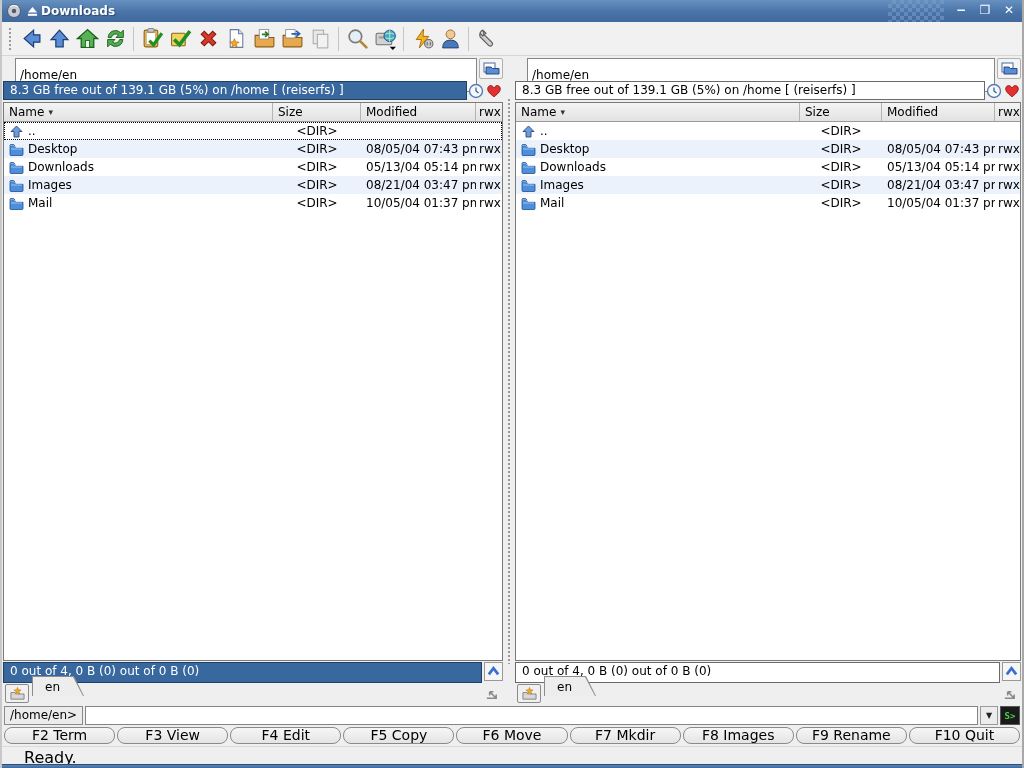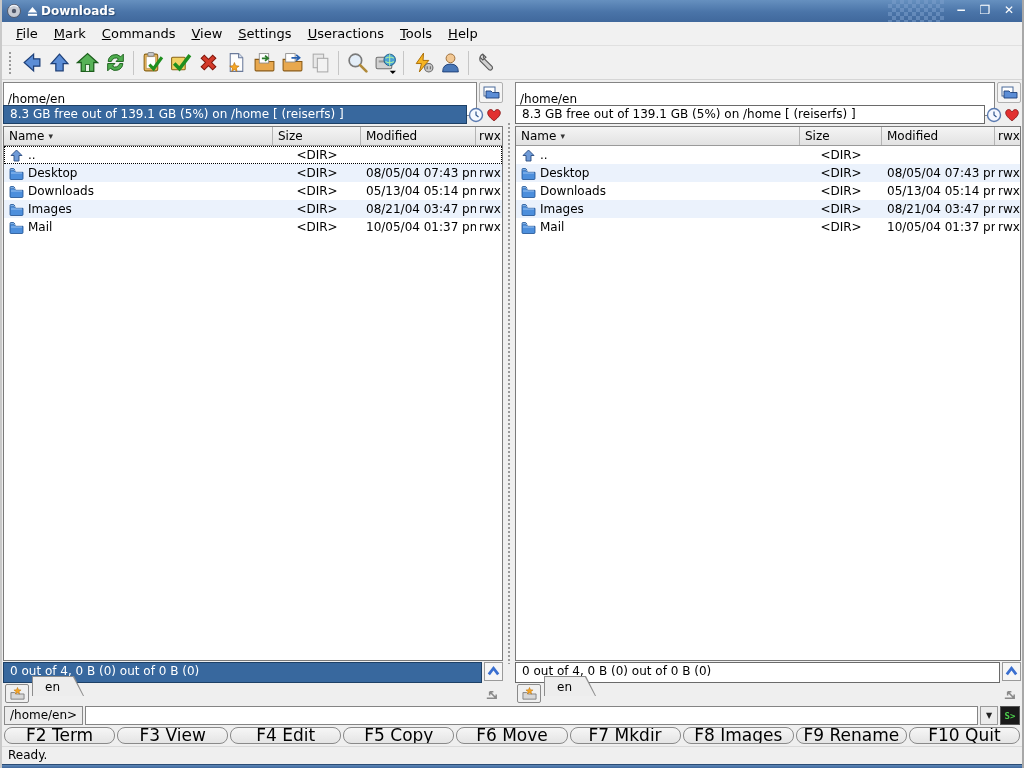--- a/index.html
+++ b/index.html
@@ -30,21 +30,21 @@
 
   
   .main { flex:1 1 auto; display:flex; padding:2px 1px 0 1px; background:#efefef; min-height:0; }
   .panel { display:flex; flex-direction:column; min-width:0; }
   .panel.left { flex:0 0 500px; }
   .panel.right { flex:1 1 auto; }
   .splitter { flex:0 0 12px; background:#efefef; display:flex; align-items:stretch; justify-content:center; }
   .splitter .dots { width:5px; background-image:radial-gradient(#9a9a9a 1px, transparent 1.2px); background-size:4px 4px; margin:40px 0; }
 
   .pathrow { display:flex; height:21px; flex:0 0 21px; margin-bottom:2px; gap:2px; }
-  .pathinput { flex:1; height:21px; border:1px solid #848484; background:#fff; font:12px "DejaVu Sans",sans-serif; padding:16px 4px; }
+  .pathinput { flex:1; height:21px; border:1px solid #848484; background:#fff; font:12px "DejaVu Sans",sans-serif; padding:16px 4px;margin-left:12px; }
   .dirbtn { width:24px; height:21px; border:1px solid #b0b0b0; border-radius:2px; background:#f4f4f4; display:flex; align-items:center; justify-content:center; }
 
   .mediabar-row { display:flex; height:19px; flex:0 0 19px; margin-bottom:2px; gap:0; align-items:center; }
   .mediabar { flex:1; height:19px; line-height:17px; padding:0 6px; border:1px solid #6a6a6a; white-space:nowrap; overflow:hidden; }
   .mediabar.active { background:#38689e; border-color:#1d4066; color:#fff; }
   .mediabar.inactive { background:#fff; color:#000; }
   .mini-btn { width:18px; height:17px; display:flex; align-items:center; justify-content:center; }
 
   .list { flex:1 1 auto; border:1px solid #7a7a7a; background:#fff; display:flex; flex-direction:column; overflow:hidden; min-height:0; }
   .lheader { display:flex; height:19px; flex:0 0 19px; background:#ececec; border-bottom:1px solid #9a9a9a; font-size:12px; }
@@ -79,24 +79,24 @@
 
   
   .cmdrow { height:23px; flex:0 0 23px; display:flex; align-items:center; padding:1px 2px; gap:2px; background:#efefef; }
   .cmdlabel { height:19px; line-height:17px; padding:0 5px; border:1px solid #8a8a8a; background:#ececec; white-space:nowrap; }
   .cmdinput { flex:1; height:19px; border:1px solid #848484; background:#fff; font:12px "DejaVu Sans",sans-serif; padding:0 4px; }
   .combo-arrow { width:18px; height:19px; border:1px solid #9a9a9a; background:#ececec; display:flex; align-items:center; justify-content:center; font-size:8px; color:#222; }
   .shellbtn { width:20px; height:19px; border:1px solid #555; background:#1a1a1a; color:#4cd04c; font:bold 9px "DejaVu Sans Mono",monospace; display:flex; align-items:center; justify-content:center; }
 
   
   .fnrow { height:19px; flex:0 0 19px; display:flex; padding:0 2px; gap:2px; background:#efefef; }
-  .fnbtn { flex:1; height:17px; border:1px solid #8a8a8a; border-radius:8px; background:linear-gradient(180deg,#f6f6f6,#e4e4e4); font-size:17px; text-align:center; line-height:15px; white-space:nowrap; overflow:hidden; }
-
-  
-  .statusbar { height:18px; flex:0 0 18px; background:#efefef; border-top:1px solid #dadada; padding:1px 6px; font-size:12px; }
+  .fnbtn { flex:1; height:17px; border:1px solid #8a8a8a; border-radius:8px; background:linear-gradient(180deg,#f6f6f6,#e4e4e4); font-size:14px; text-align:center; line-height:15px; white-space:nowrap; overflow:hidden; }
+
+  
+  .statusbar { height:18px; flex:0 0 18px; background:#efefef; border-top:1px solid #dadada; padding:1px 22px; font-size:16px; }
   .bottomborder { height:4px; flex:0 0 4px; background:linear-gradient(180deg,#5d87b8,#3f679b); border-top:1px solid #2b4c74; }
 </style>
 </head>
 <body>
 
 <svg width="0" height="0" style="position:absolute">
   <defs>
     <symbol id="sym-folder" viewBox="0 0 15 13">
       <path d="M1 3.5 h4.2 l1.6 1.8 H14 v6.2 a1 1 0 0 1 -1 1 H2 a1 1 0 0 1 -1 -1 Z" fill="#4d8fdc" stroke="#1d4f8f" stroke-width="0.8"></path>
       <path d="M1 3.5 v-1 a1 1 0 0 1 1 -1 h2.6 l1.6 1.8" fill="#7db2ec" stroke="#1d4f8f" stroke-width="0.8"></path>
@@ -218,30 +218,20 @@
       </svg>
     <span class="title">Downloads</span>
     <div class="dissolve"></div>
     <div class="wbtns">
       <div class="wbtn">−</div>
       <div class="wbtn">❐</div>
       <div class="wbtn">✕</div>
     </div>
   </div>
 
-  <div class="menubar">
-    <span class="menu-item accel"><u>F</u>ile</span>
-    <span class="menu-item accel"><u>M</u>ark</span>
-    <span class="menu-item accel"><u>C</u>ommands</span>
-    <span class="menu-item accel"><u>V</u>iew</span>
-    <span class="menu-item accel"><u>S</u>ettings</span>
-    <span class="menu-item accel"><u>U</u>seractions</span>
-    <span class="menu-item accel"><u>T</u>ools</span>
-    <span class="menu-item accel"><u>H</u>elp</span>
-  </div>
 
   <div class="toolbar">
     <div class="tb-handle"></div>
     <div class="tb-btn">
         <svg>
           <use href="#sym-arrow-left"></use>
         </svg>
       </div>
     <div class="tb-btn">
         <svg>

